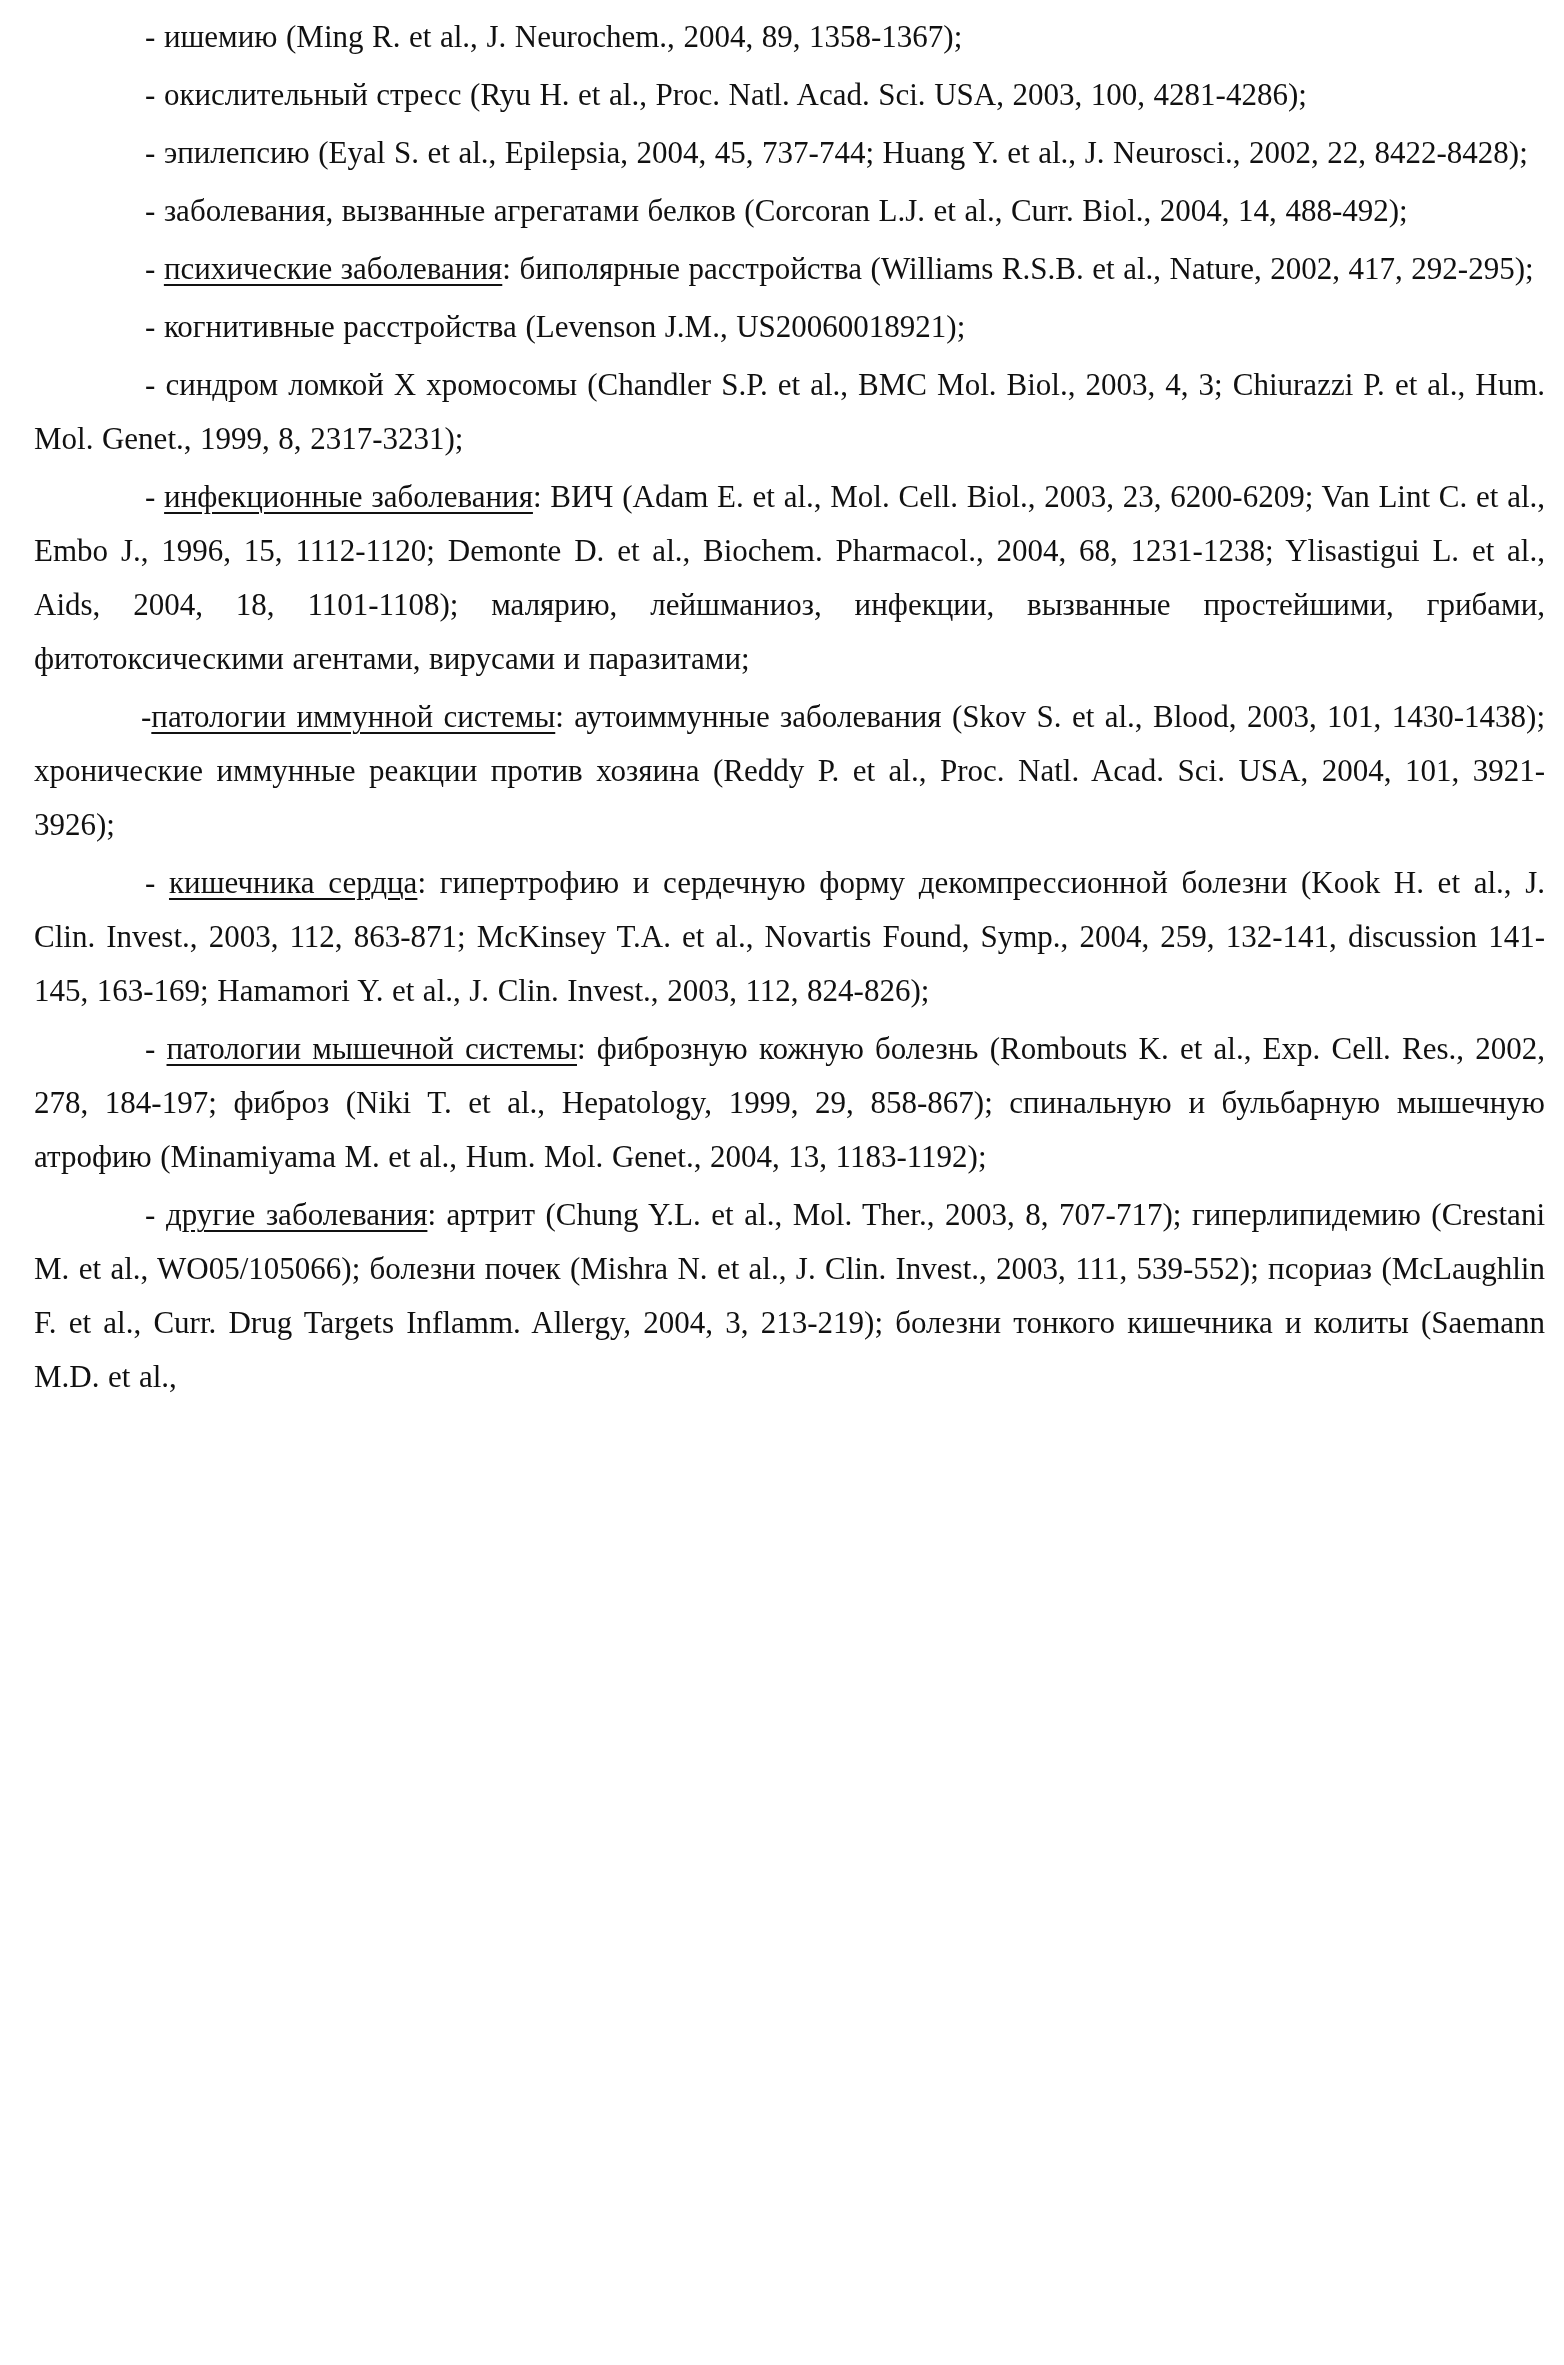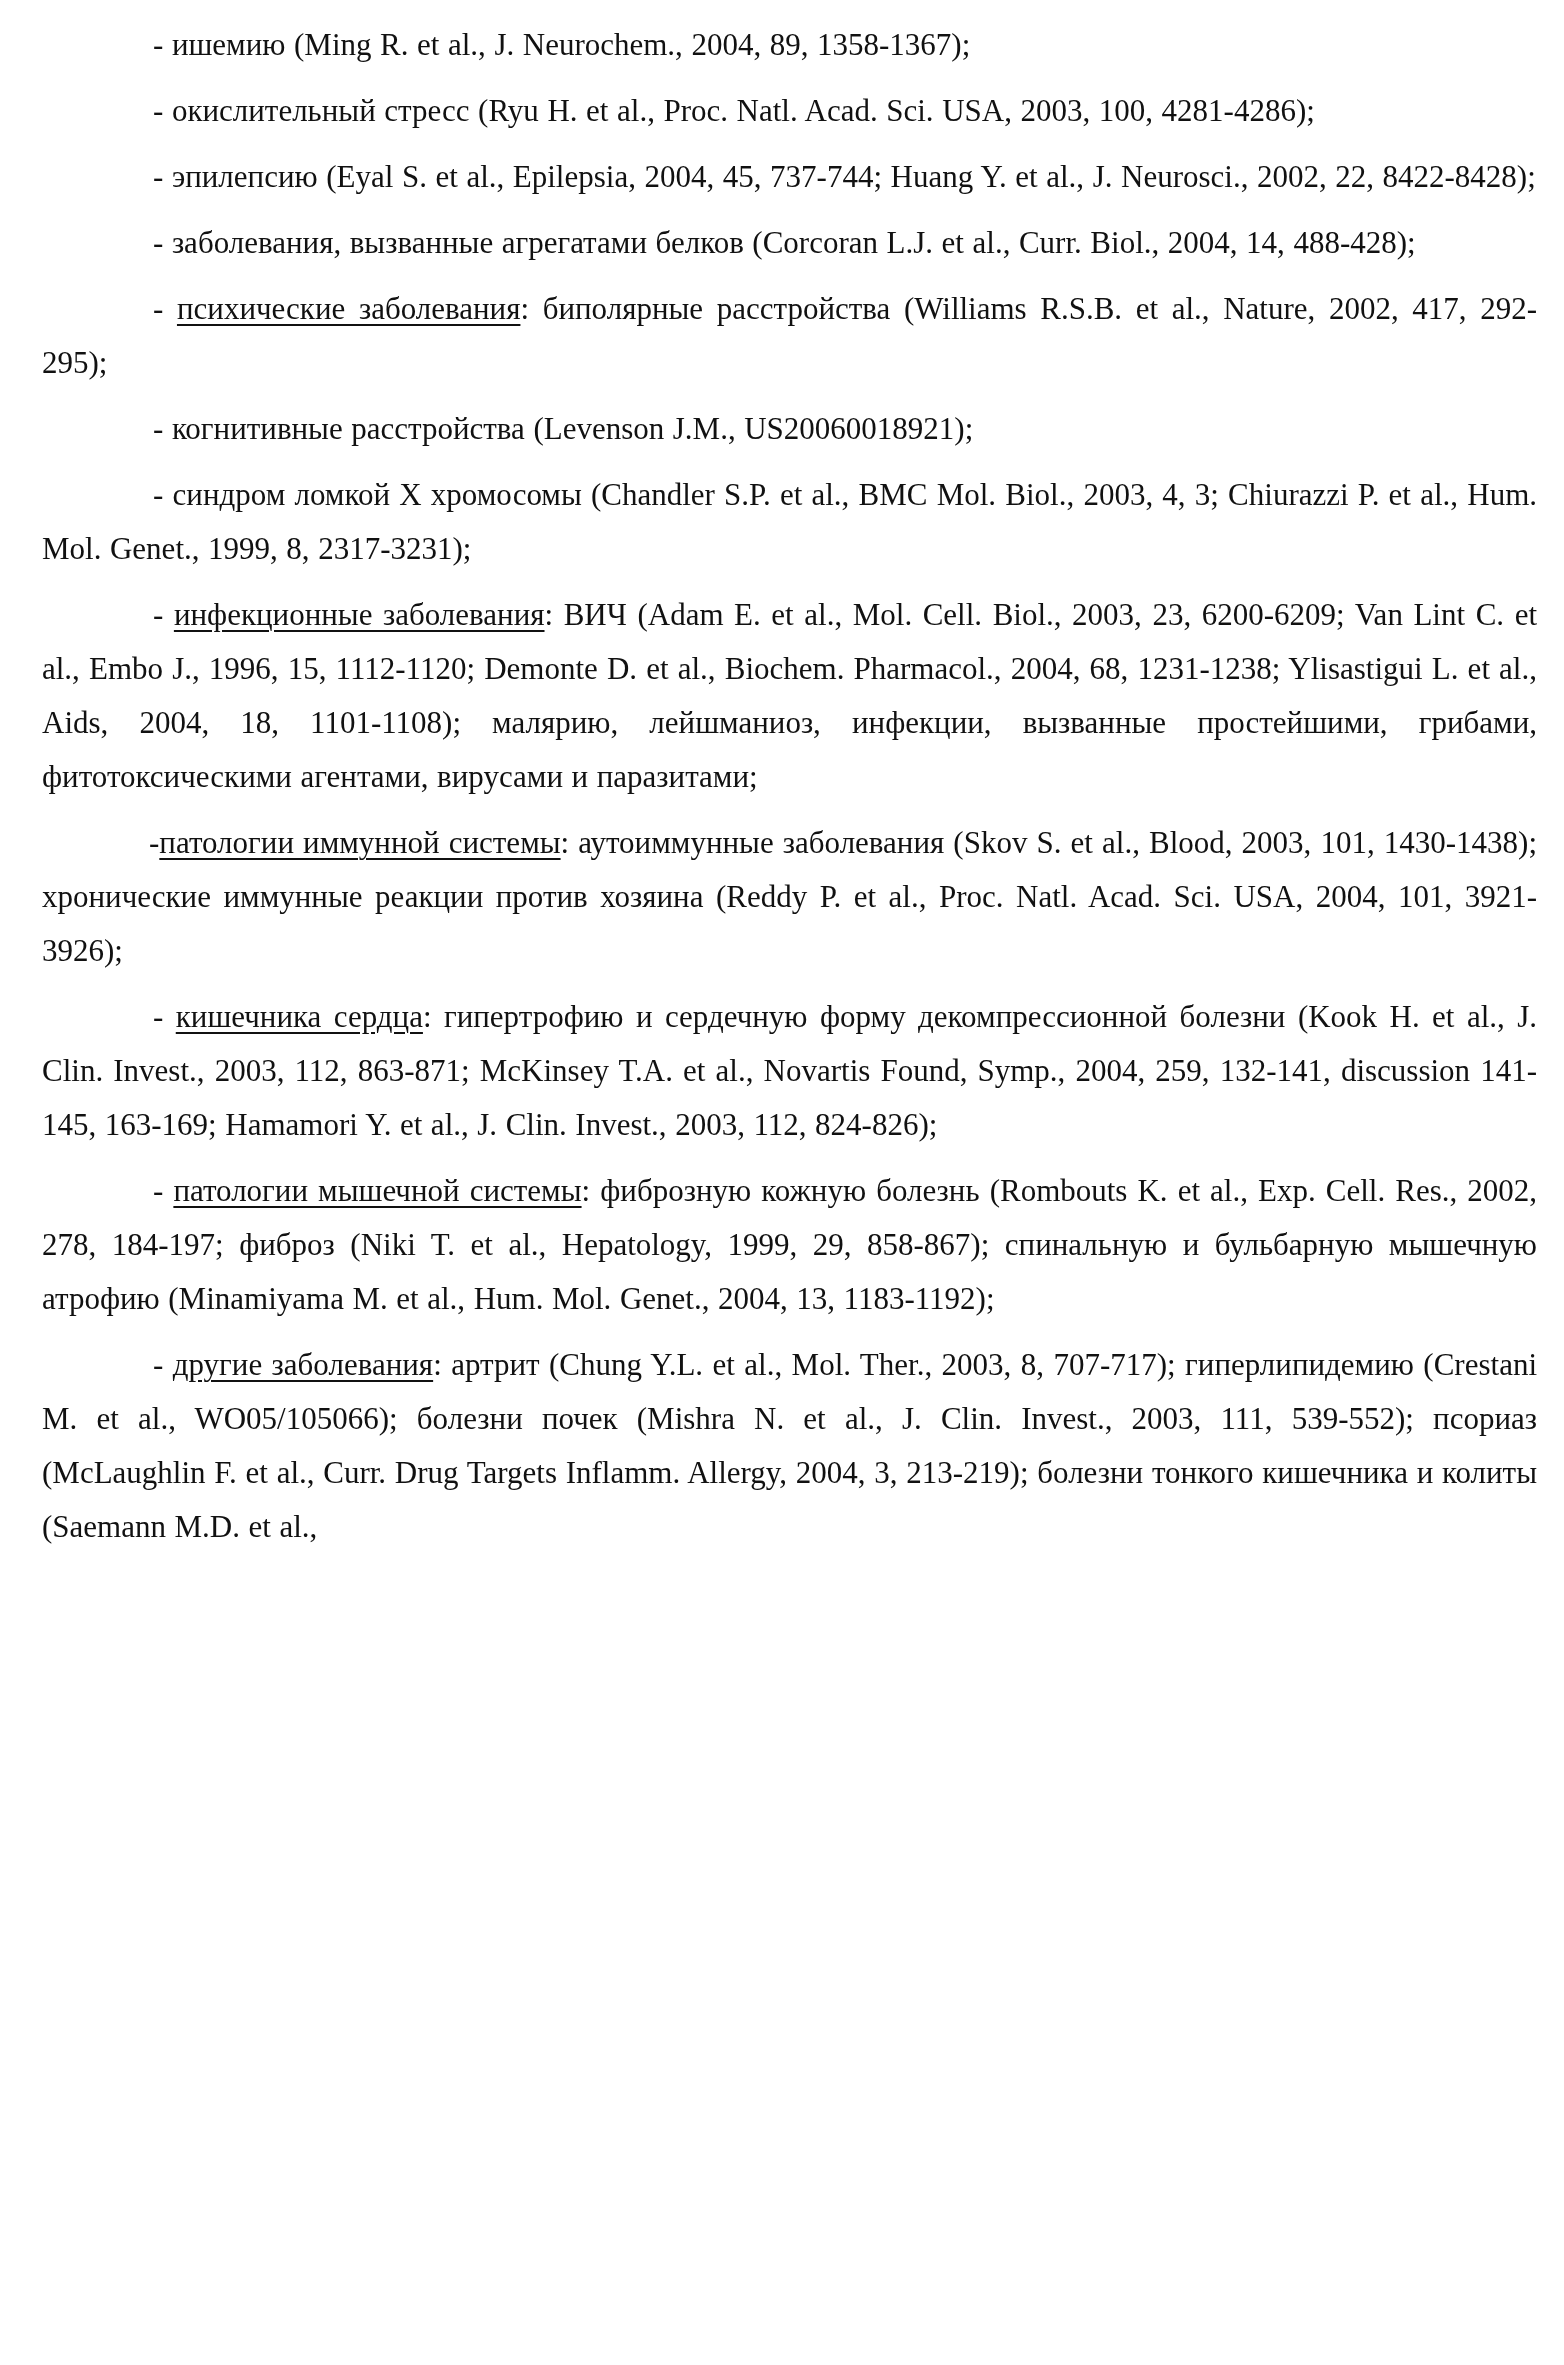--- a/index.html
+++ b/index.html
@@ -19,21 +19,21 @@
       position: absolute;
       left: 30px;
       top: 6.3px;
       width: 1519px;
     }
     .para {
       font-size: 31px;
       line-height: 54px;
       text-align: justify;
       text-indent: 111px;
-      margin: 12px;
+      margin: 4px;
       word-spacing: 0.8px;
     }
     .para.tight {
       text-indent: 107px;
       font-family: Liberation Serif, serif;
     }
     .ul {
       text-decoration: underline;
       text-decoration-thickness: 2.4px;
       text-underline-offset: 4.7px;
@@ -43,21 +43,21 @@
 <body>
 
 <div class="page">
   <p class="para"><span>- </span><span class="ul"></span><span>ишемию (Ming R. et al., J. Neurochem., 2004, 89, 1358-1367);</span></p>
 
   <p class="para"><span>- </span><span class="ul"></span><span>окислительный стресс (Ryu H. et al., Proc. Natl. Acad. Sci. USA, 2003, 100, 4281-4286);</span></p>
 
 
   <p class="para"><span>- </span><span class="ul"></span><span>эпилепсию (Eyal S. et al., Epilepsia, 2004, 45, 737-744; Huang Y. et al., J. Neurosci., 2002, 22, 8422-8428);</span></p>
 
-  <p class="para"><span>- </span><span class="ul"></span><span>заболевания, вызванные агрегатами белков (Corcoran L.J. et al., Curr. Biol., 2004, 14, 488-428);</span></p>
+  <p class="para"><span>- </span><span class="ul"></span><span>заболевания, вызванные агрегатами белков (Corcoran L.J. et al., Curr. Biol., 2004, 14, 488-492);</span></p>
 
   <p class="para"><span>- </span><span class="ul">психические заболевания</span><span>: биполярные расстройства (Williams R.S.B. et al., Nature, 2002, 417, 292-295);</span></p>
 
   <p class="para"><span>- </span><span class="ul"></span><span>когнитивные расстройства (Levenson J.M., US20060018921);</span></p>
 
 
   <p class="para"><span>- </span><span class="ul"></span><span>синдром ломкой X хромосомы (Chandler S.P. et al., BMC Mol. Biol., 2003, 4, 3; Chiurazzi P. et al., Hum. Mol. Genet., 1999, 8, 2317-3231);</span></p>
 
   <p class="para"><span>- </span><span class="ul">инфекционные заболевания</span><span>: ВИЧ (Adam E. et al., Mol. Cell. Biol., 2003, 23, 6200-6209; Van Lint C. et al., Embo J., 1996, 15, 1112-1120; Demonte D. et al., Biochem. Pharmacol., 2004, 68, 1231-1238; Ylisastigui L. et al., Aids, 2004, 18, 1101-1108); малярию, лейшманиоз, инфекции, вызванные простейшими, грибами, фитотоксическими агентами, вирусами и паразитами;</span></p>
 

